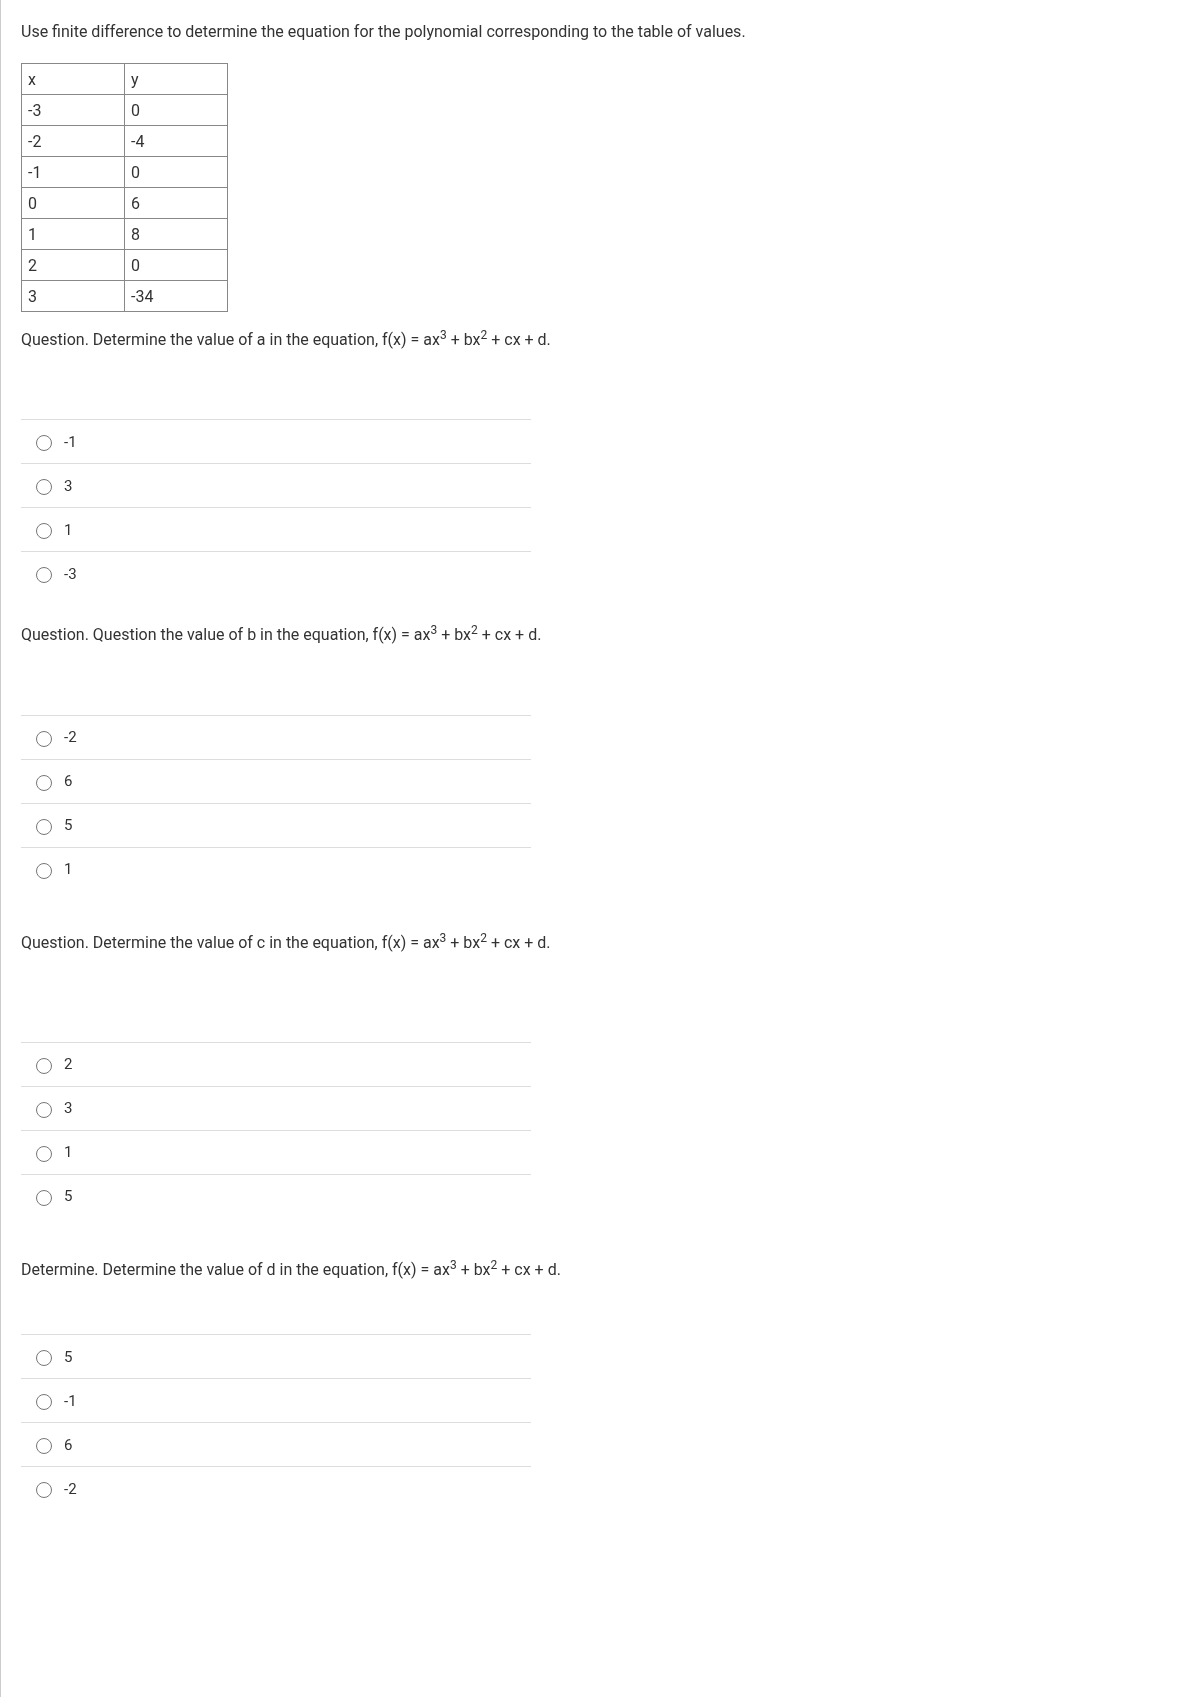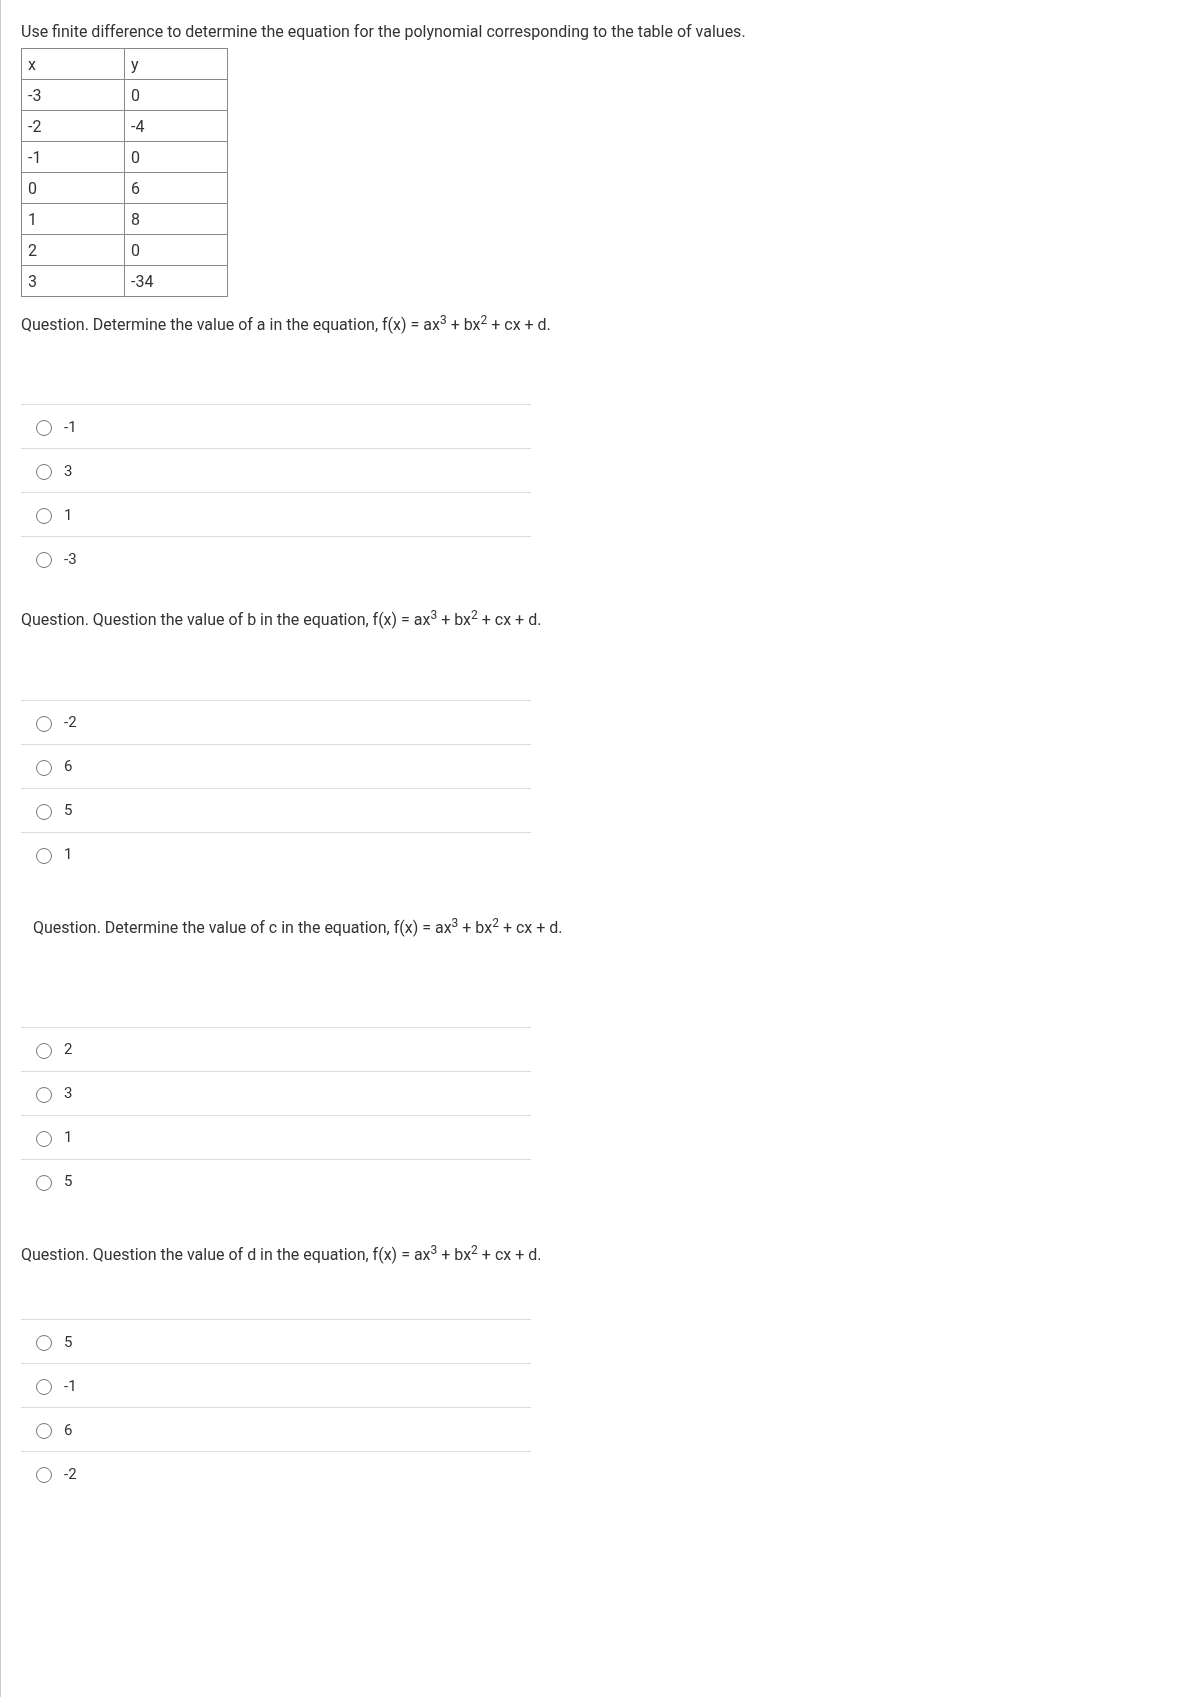--- a/index.html
+++ b/index.html
@@ -8,21 +8,21 @@
     margin: 0;
     padding: 20px 20px 40px 20px;
     background: #fff;
     font-size: 16px;
     border-left: 1px solid #ccc;
     min-height: 1697px;
     box-sizing: border-box;
     width: 1200px;
   }
   .intro {
-    margin-bottom: 4px;
+    margin-bottom: 19px;
     max-width: 800px;
     line-height: 1.5;
   }
   table.xy {
     border-collapse: collapse;
     margin-bottom: 16px;
   }
   table.xy td, table.xy th {
     border: 1px solid #888;
     padding: 4px 6px;
@@ -141,21 +141,21 @@
   <div class="option">
       <input type="radio" name="qb" style="">
       <label>5</label>
     </div>
   <div class="option">
       <input type="radio" name="qb" style="">
       <label>1</label>
     </div>
 </div>
 
-<div class="question" style="margin-top:40px; margin-bottom:90px;margin-left:12px;">
+<div class="question" style="margin-top:40px; margin-bottom:90px;">
   <span>Question. Determine the value of c in the equation, f(x) = ax</span><sup>3</sup><span> + bx</span><sup>2</sup><span> + cx + d.</span>
 </div>
 <div class="options">
   <div class="option">
       <input type="radio" name="qc" style="">
       <label>2</label>
     </div>
   <div class="option">
       <input type="radio" name="qc" style="">
       <label>3</label>
@@ -164,21 +164,21 @@
       <input type="radio" name="qc" style="">
       <label>1</label>
     </div>
   <div class="option">
       <input type="radio" name="qc" style="">
       <label>5</label>
     </div>
 </div>
 
 <div class="question" style="margin-top:40px; margin-bottom:55px;">
-  <span>Question. Question the value of d in the equation, f(x) = ax</span><sup>3</sup><span> + bx</span><sup>2</sup><span> + cx + d.</span>
+  <span>Determine. Determine the value of d in the equation, f(x) = ax</span><sup>3</sup><span> + bx</span><sup>2</sup><span> + cx + d.</span>
 </div>
 <div class="options">
   <div class="option">
       <input type="radio" name="qd" style="">
       <label>5</label>
     </div>
   <div class="option">
       <input type="radio" name="qd" style="">
       <label>-1</label>
     </div>

